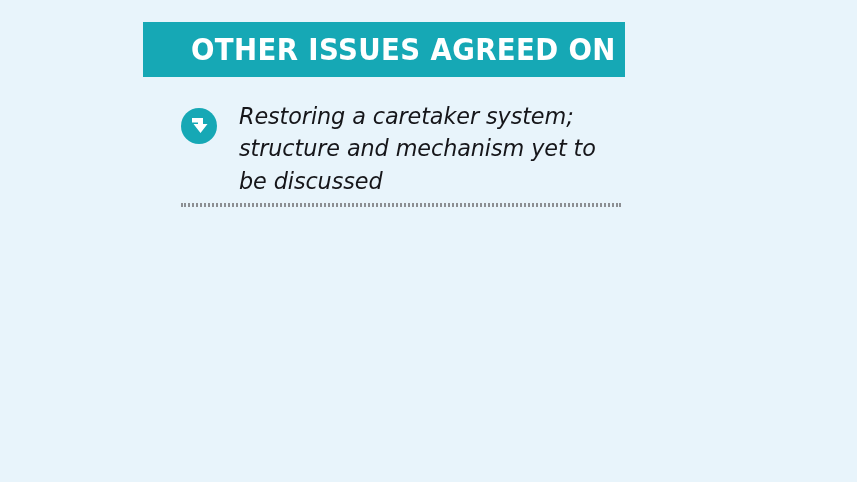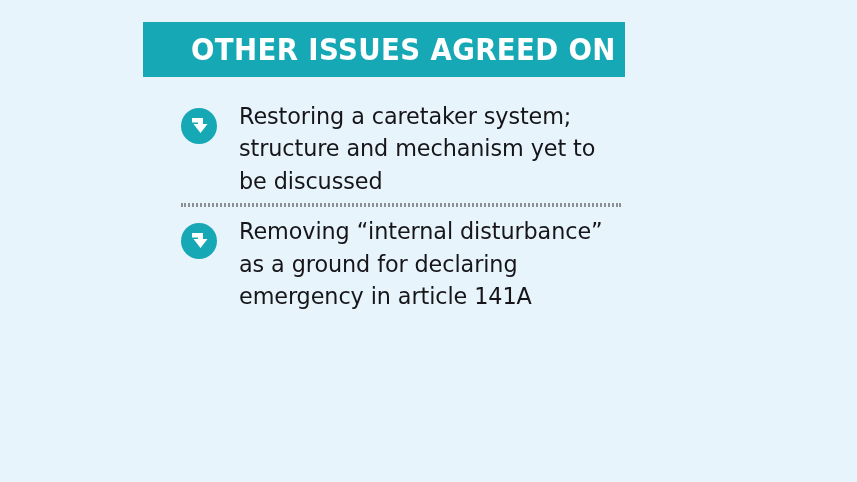--- a/index.html
+++ b/index.html
@@ -41,20 +41,21 @@
     line-height: 1;
     transform: scaleX(0.92);
     transform-origin: left center;
     white-space: nowrap;
   }
   .list {
     position: absolute;
     left: 143px;
     top: 92px;
     width: 500px;
+    font-style: italic;
   }
   .item {
     display: flex;
     align-items: flex-start;
     padding: 8px 0 6px 0;
   }
   .bullet-icon {
     flex: 0 0 auto;
     width: 36px;
     height: 36px;
@@ -102,24 +103,15 @@
         </svg>
       </span>
       <div class="item-text">Restoring a caretaker system; structure and mechanism yet to be discussed</div>
     </div>
 
     <div class="divider"></div>
 
 
     <div class="divider"></div>
 
-    <div class="item">
-      <span class="bullet-icon">
-        <svg width="36" height="36" viewBox="0 0 36 36">
-          <circle cx="18" cy="18" r="18" fill="#16a8b5"></circle>
-          <path d="M11 10 L22 10 L22 16 L26.5 16 L19.5 25 L12.5 16 L17 16 L17 14.5 L11 14.5 Z" fill="#ffffff"></path>
-        </svg>
-      </span>
-      <div class="item-text">Removing “internal disturbance” as a ground for declaring emergency in article 141A</div>
-    </div>
 
   </div>
 </div>
 
 </body></html>

